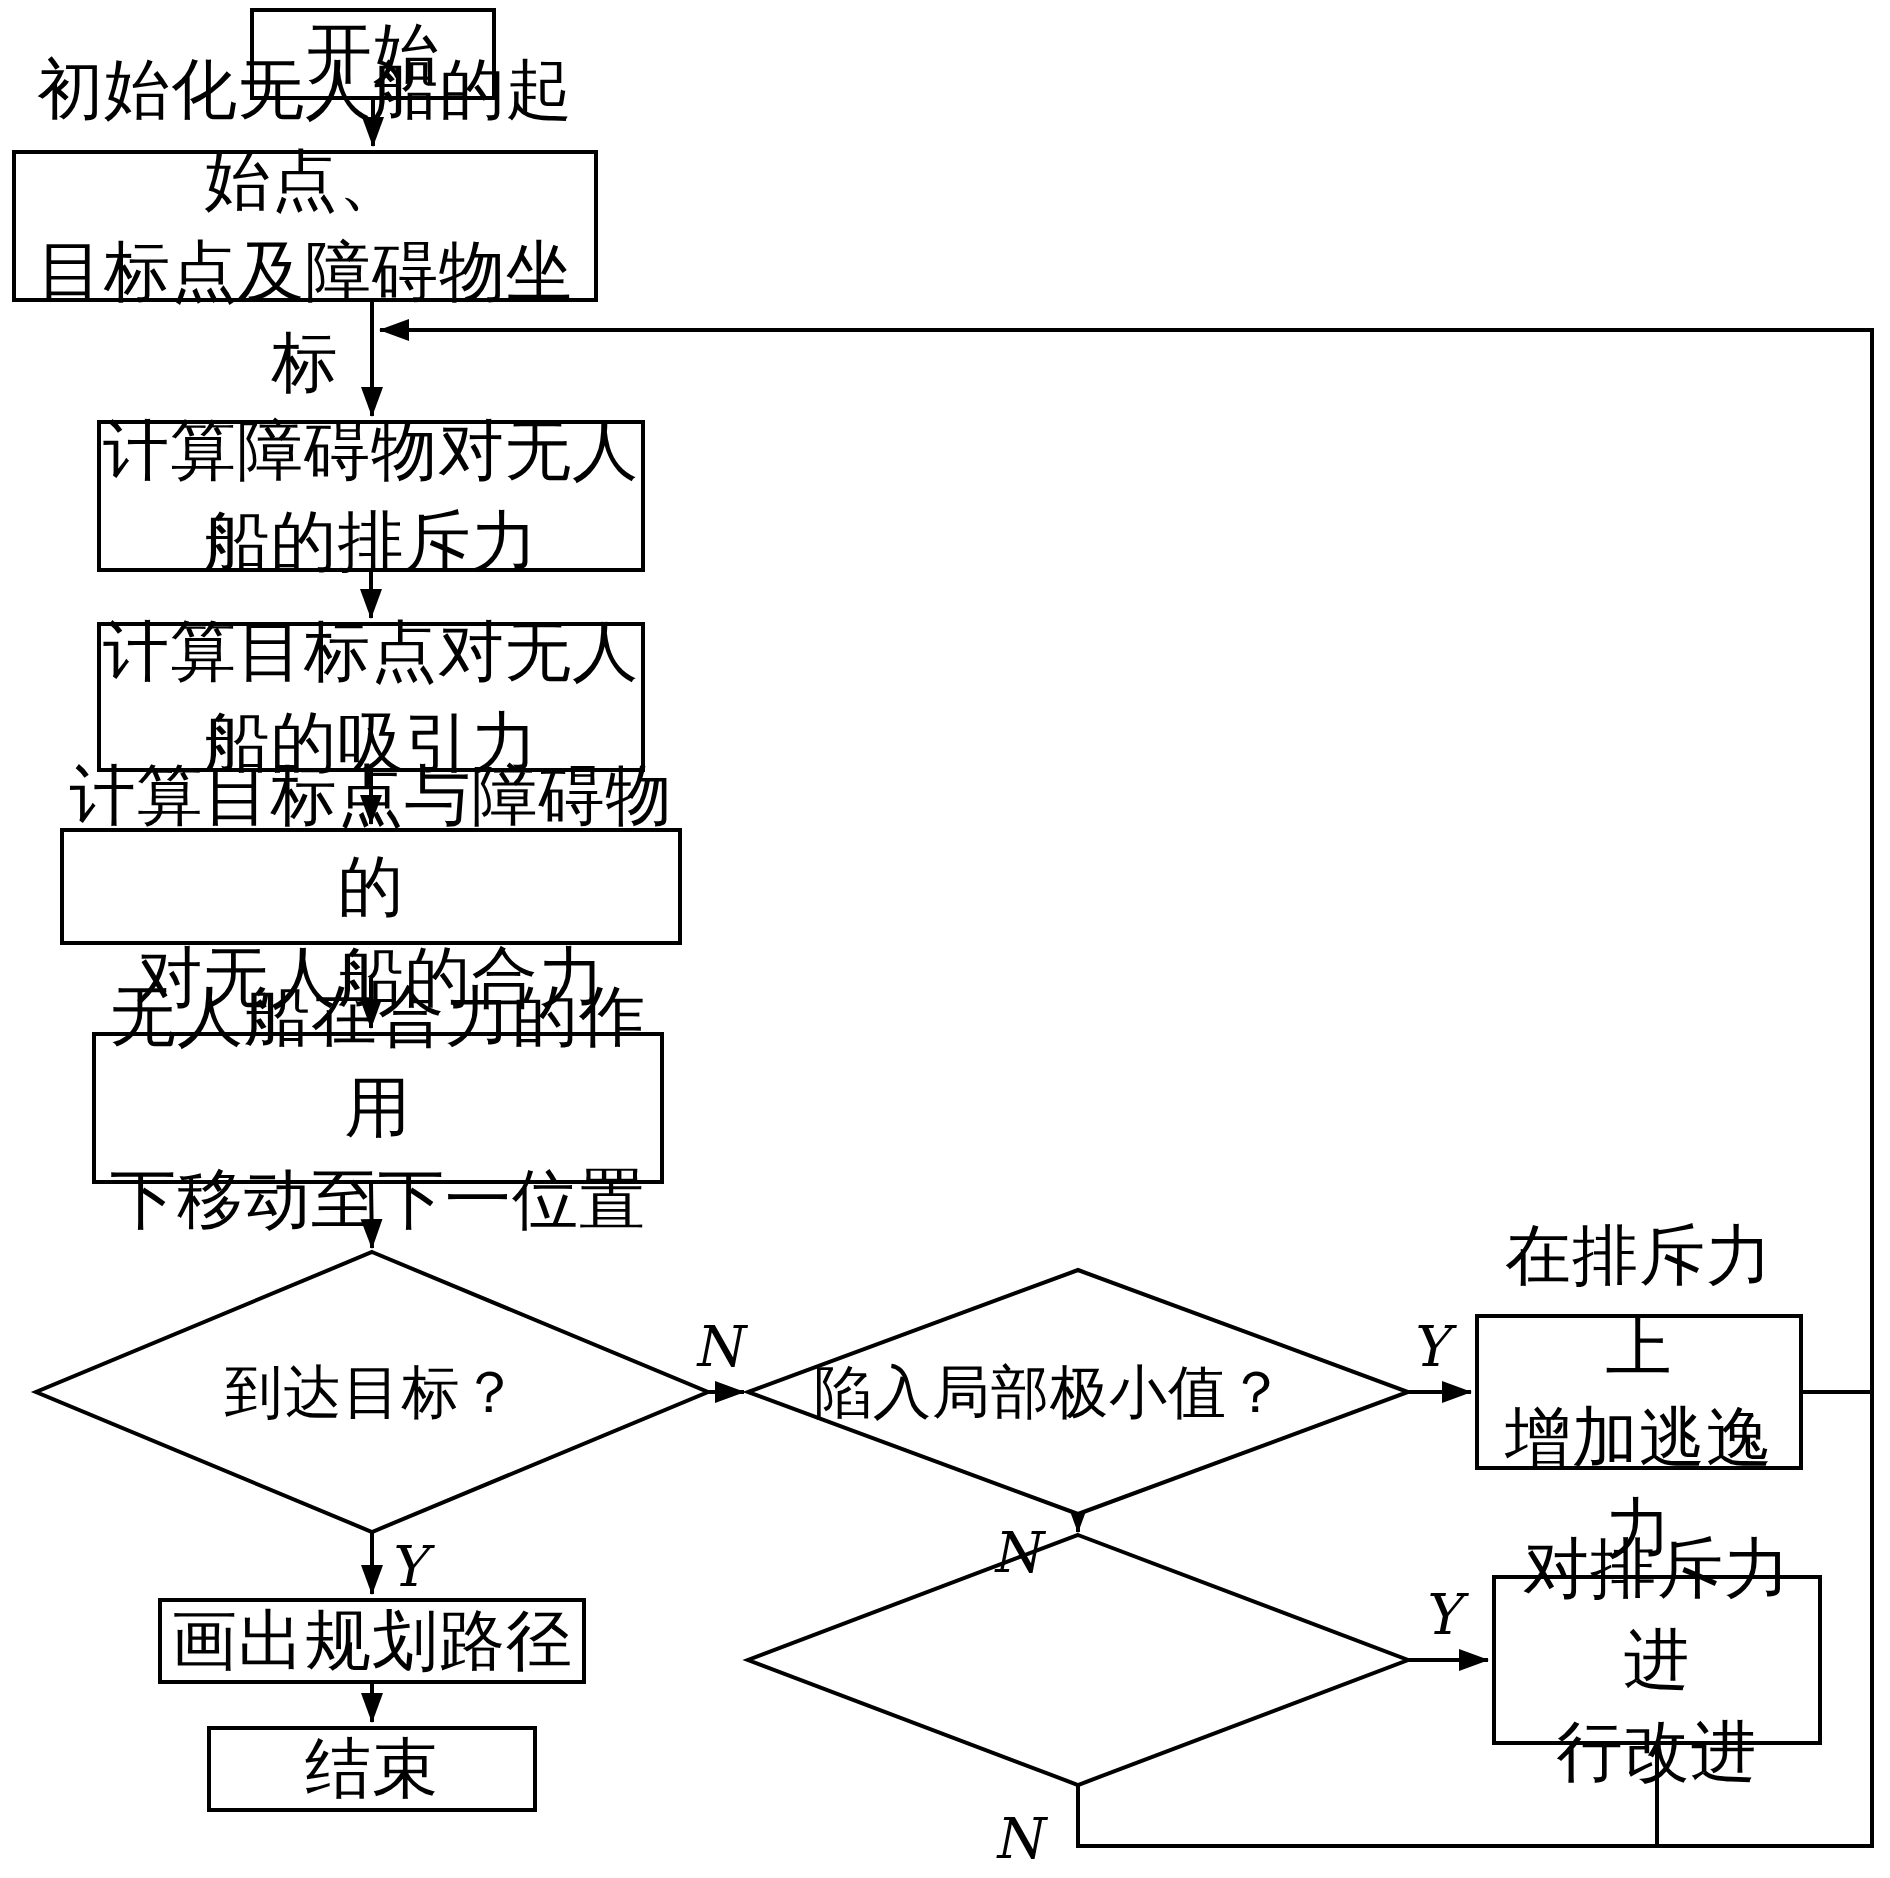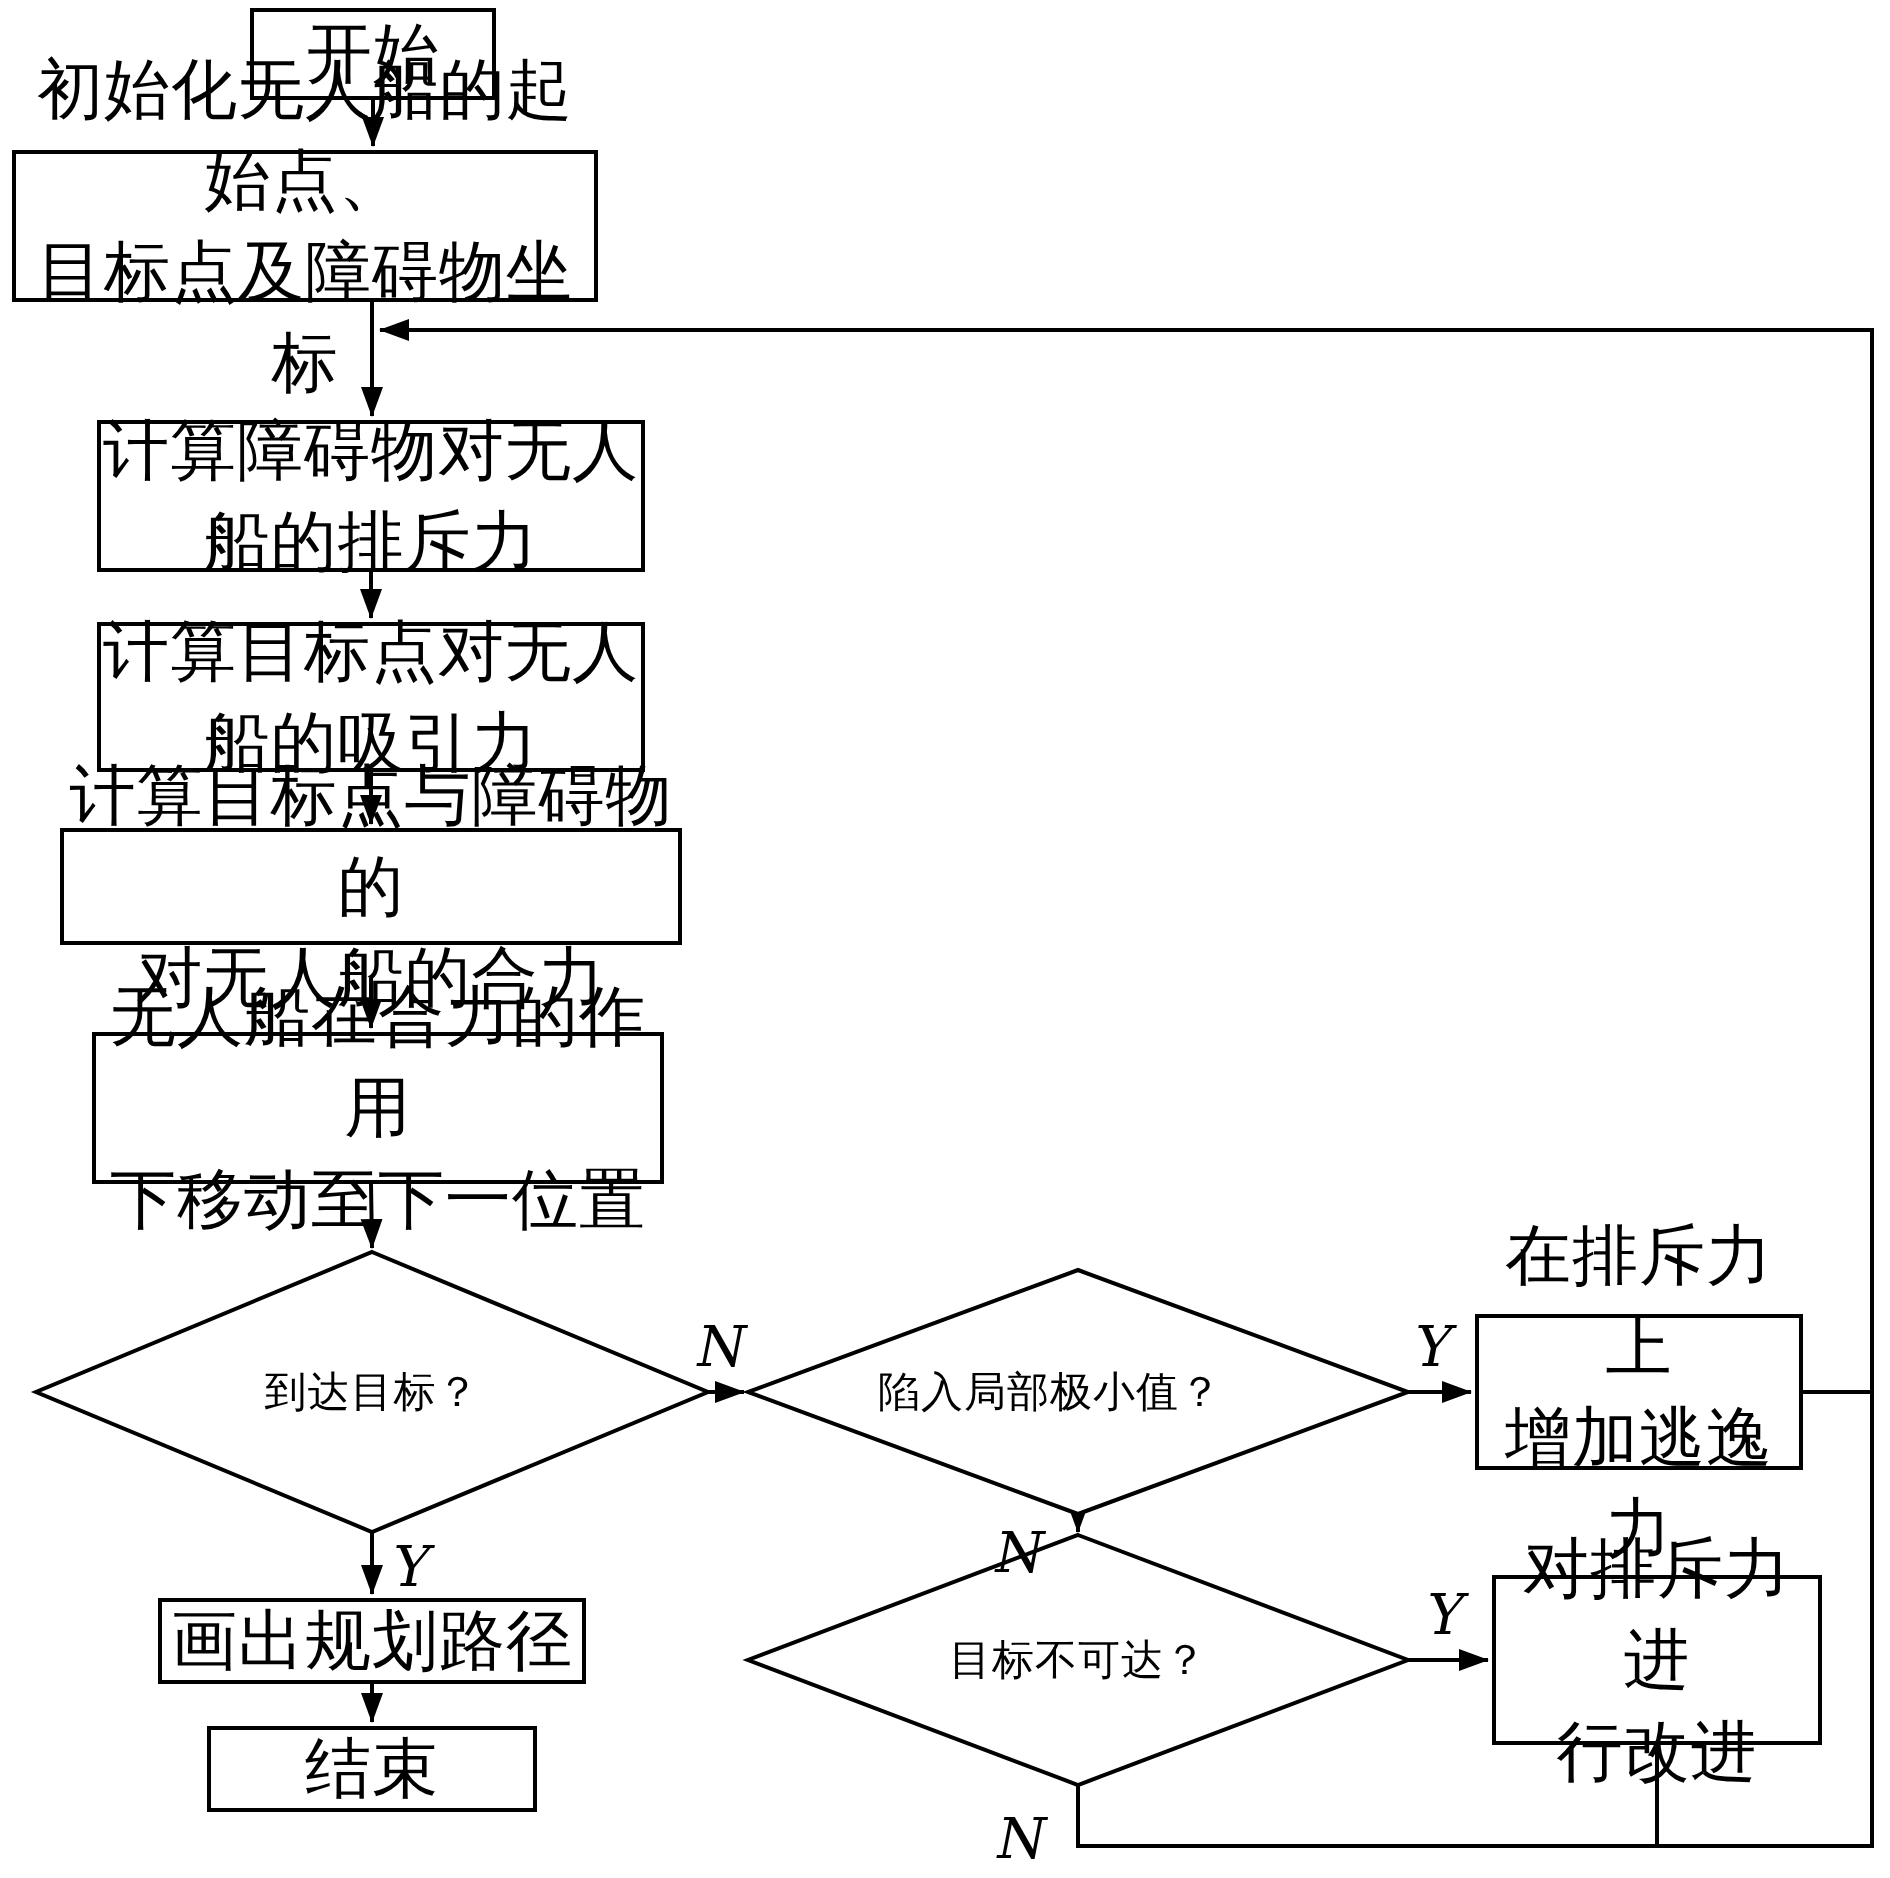--- a/index.html
+++ b/index.html
@@ -35,21 +35,21 @@
   }
   .node-label {
     font-size: 66px;
     line-height: 1.38;
     white-space: pre-line;
     letter-spacing: 1px;
   }
   .diamond-label {
     position: absolute;
     transform: translate(-50%, -50%);
-    font-size: 42px;
+    font-size: 58px;
     line-height: 1.35;
     white-space: pre-line;
     letter-spacing: 1px;
   }
   .branch {
     position: absolute;
     transform: translate(-50%, -50%);
     font-size: 56px;
     font-style: italic;
     font-family: "DejaVu Serif", "Liberation Serif", serif;
@@ -132,21 +132,20 @@
   <div class="node" style="left:158px; top:1598px; width:428px; height:86px;">
     <span class="node-label">画出规划路径</span>
   </div>
 
   <div class="node" style="left:207px; top:1726px; width:330px; height:86px;">
     <span class="node-label">结束</span>
   </div>
 
   <span class="diamond-label" style="left:372px; top:1392px;">到达目标？</span>
   <span class="diamond-label" style="left:1050px; top:1392px;">陷入局部极小值？</span>
-  <span class="diamond-label" style="left:1078px; top:1660px;">目标不可达？</span>
 
   <span class="branch" style="left:722px; top:1346px;">N</span>
   <span class="branch" style="left:1434px; top:1346px;">Y</span>
   <span class="branch" style="left:1020px; top:1552px;">N</span>
   <span class="branch" style="left:1446px; top:1614px;">Y</span>
   <span class="branch" style="left:412px; top:1566px;">Y</span>
   <span class="branch" style="left:1022px; top:1838px;">N</span>
 
 </div>
 

